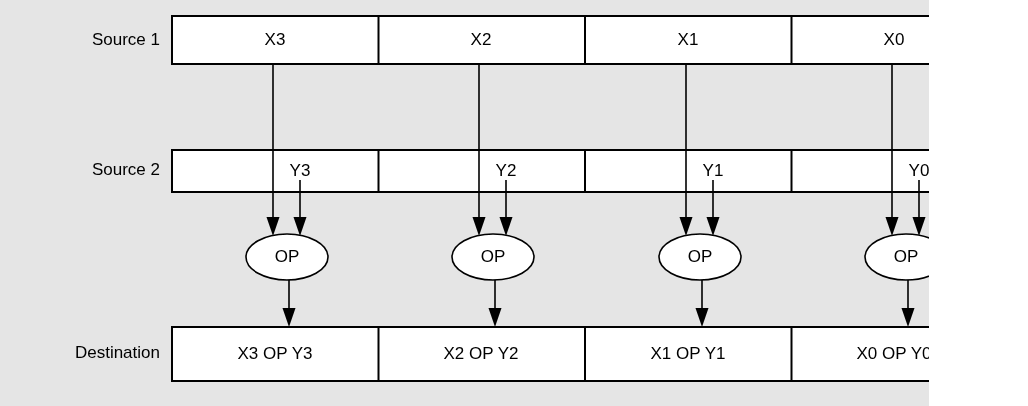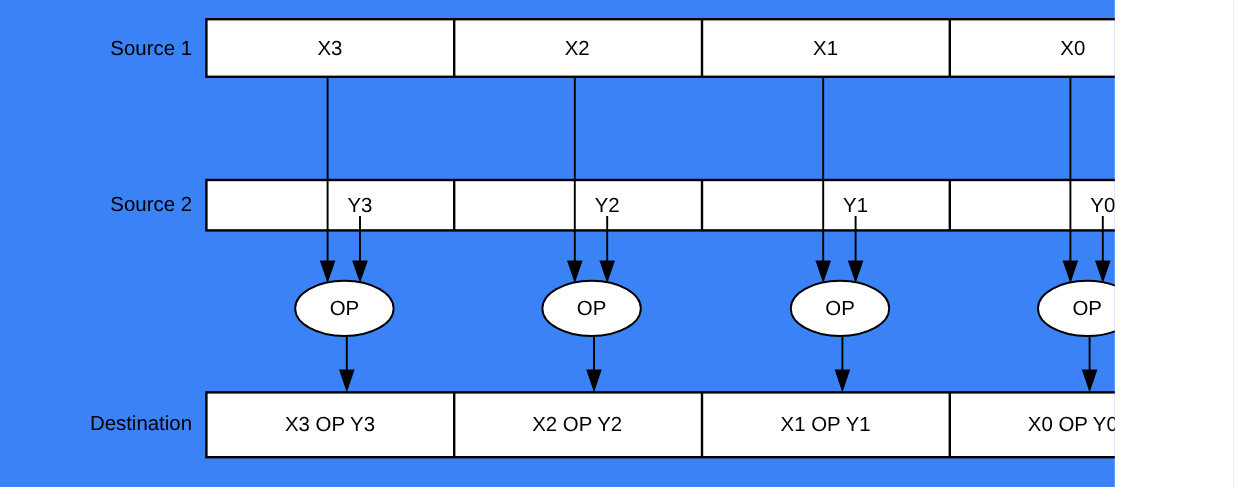--- a/index.html
+++ b/index.html
@@ -4,21 +4,21 @@
 <style>
   html, body {
     margin: 0;
     padding: 0;
     background: #ffffff;
   }
   #diagram-root {
     position: relative;
     width: 929px;
     height: 406px;
-    background: #3b82f6;
+    background: #e5e5e5;
     font-family: "Liberation Sans", sans-serif;
     overflow: hidden;
   }
   #diagram-svg {
     position: absolute;
     left: 0;
     top: 0;
     width: 1028px;
     height: 406px;
   }

